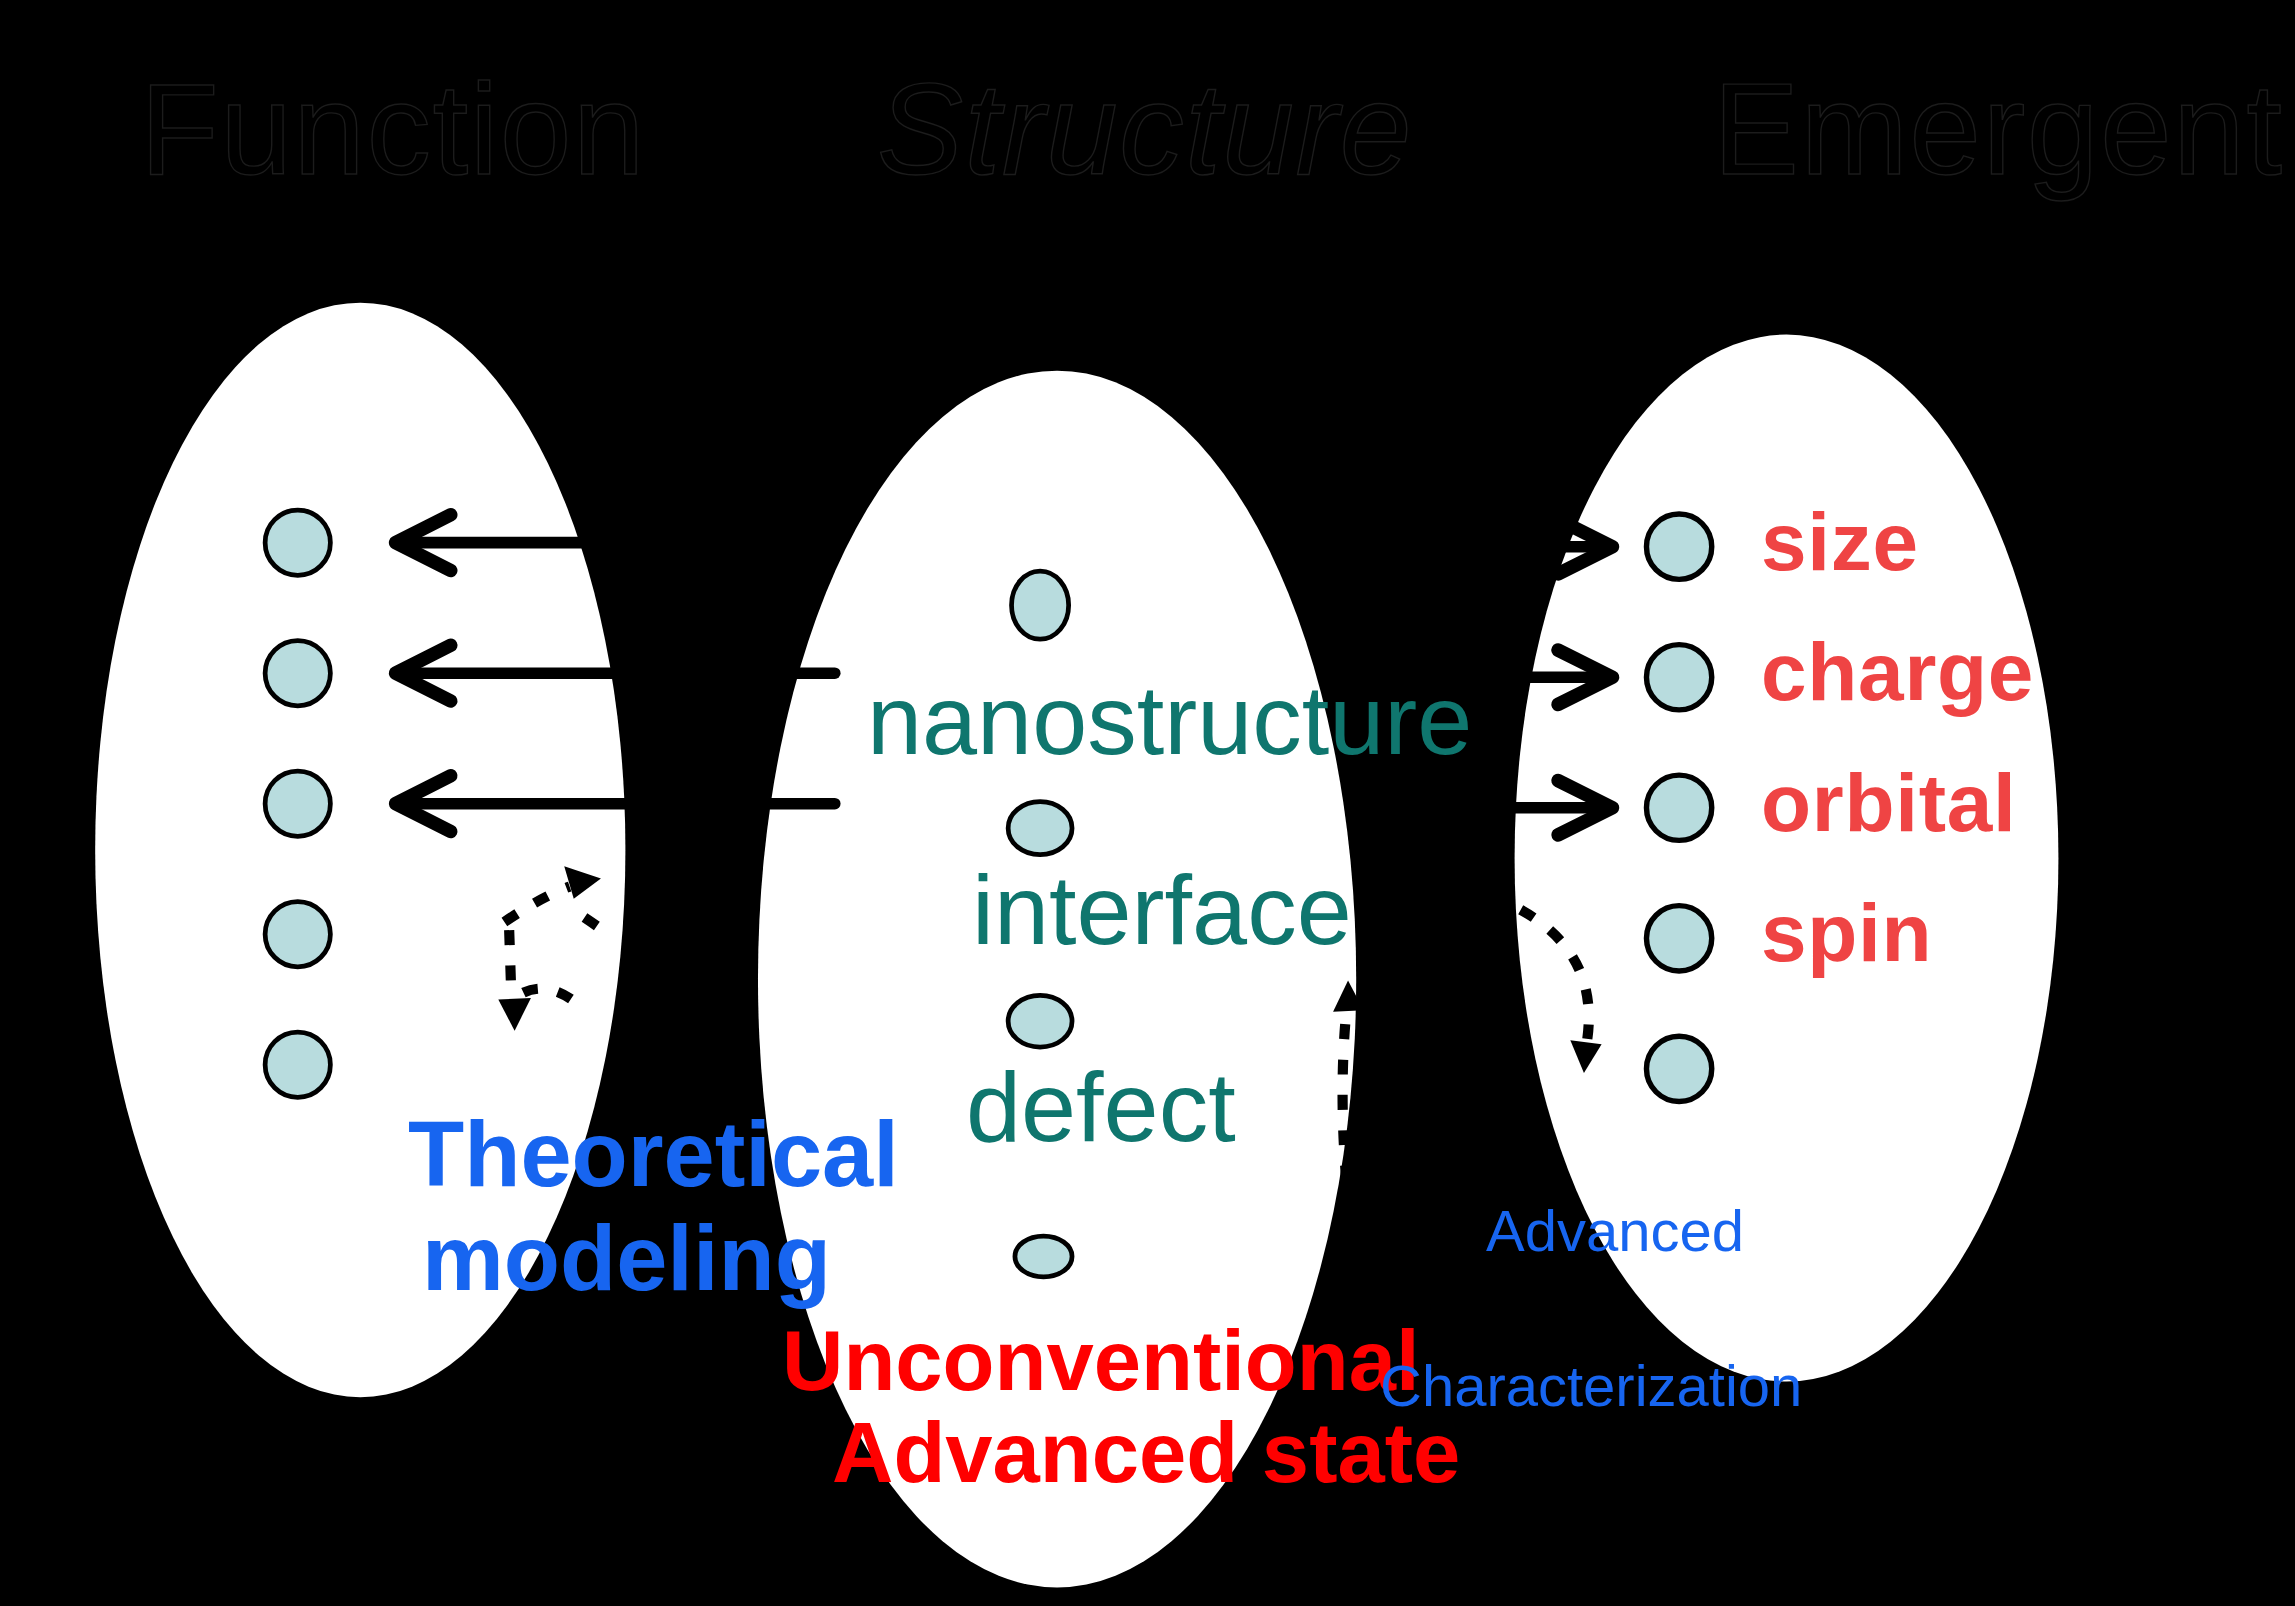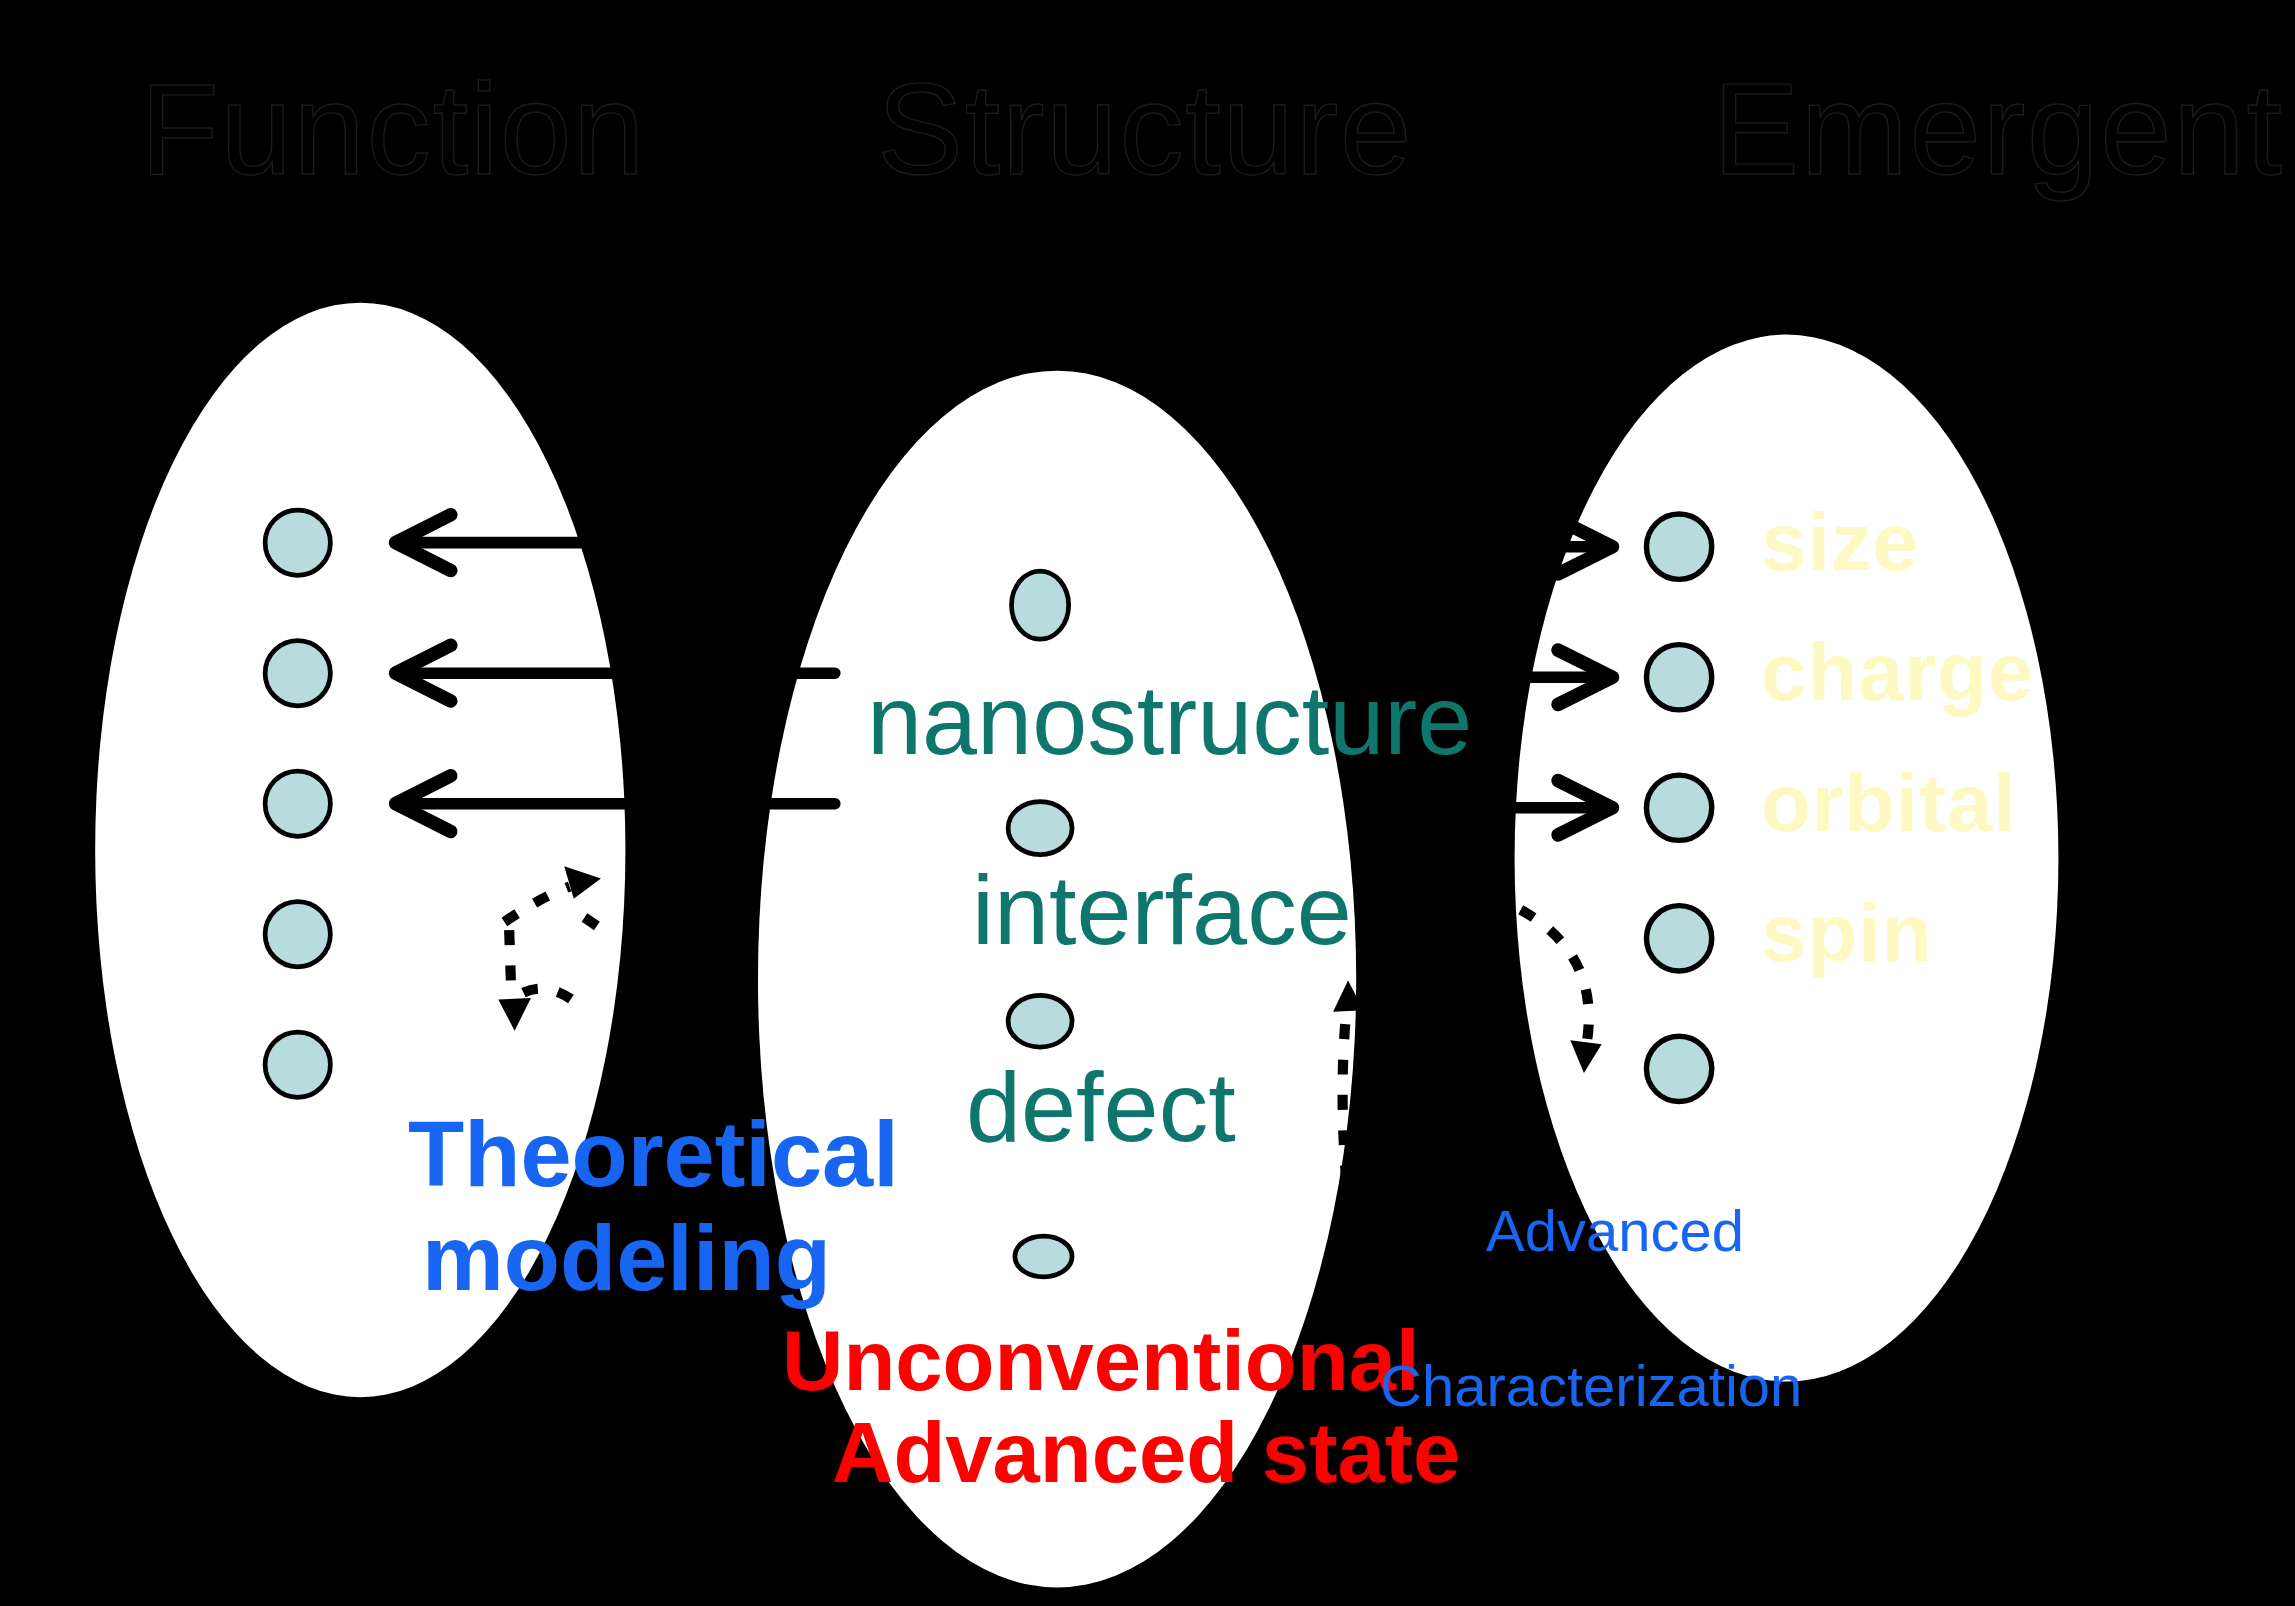--- a/index.html
+++ b/index.html
@@ -12,21 +12,21 @@
   svg#shapes{position:absolute;left:0;top:0;}
   .title-word{
     font-size:129px;font-weight:400;color:#000;
     -webkit-text-stroke:1.4px #1c1c1c;
     letter-spacing:1.4px;
   }
   .red-label{color:#0f766e;font-size:99px;font-weight:400;}
   .red-bold{color:#ff0000;font-size:85px;font-weight:700;}
   .blue-bold{color:#1765f0;font-size:92px;font-weight:700;}
   .blue-reg{color:#1765f0;font-size:58px;font-weight:400;}
-  .black-bold{color:#fef9c3;font-size:82px;font-weight:700;letter-spacing:0.7px;}
+  .black-bold{color:#ef4444;font-size:82px;font-weight:700;letter-spacing:0.7px;}
 </style>
 </head>
 <body>
 
 <svg id="shapes" width="2295" height="1606" viewBox="0 0 3376 2362">
 
   <g>
     <ellipse cx="530" cy="1250" rx="390" ry="805" fill="#ffffff"></ellipse>
     <ellipse cx="1555" cy="1440" rx="440" ry="895" fill="#ffffff"></ellipse>
     <ellipse cx="2628" cy="1262" rx="400" ry="770" fill="#ffffff"></ellipse>
@@ -101,21 +101,21 @@
     <path d="M 1992,1840 Q 1964,1640 1982,1472"></path>
   </g>
   <g fill="#000000" stroke="none">
     <polygon points="2330,1578 2310,1530 2356,1536"></polygon>
     <polygon points="1983,1442 1961,1488 2006,1486"></polygon>
   </g>
 </svg>
 
 <div>
   <span class="abs title-word" style="left:112px;top:65px;margin-left:28px;">Function</span>
-  <span class="abs title-word" style="left:877px;top:65px;">Structure</span>
+  <span class="abs title-word" style="left:877px;top:65px;font-style:italic;">Structure</span>
   <span class="abs title-word" style="left:1713px;top:65px;text-align:center;">Emergent</span>
 </div>
 
 <div>
   <span class="abs red-label" style="left:867px;top:670px;">nanostructure</span>
   <span class="abs red-label" style="left:972px;top:860px;">interface</span>
   <span class="abs red-label" style="left:966px;top:1057px;">defect</span>
 </div>
 
 <div>

